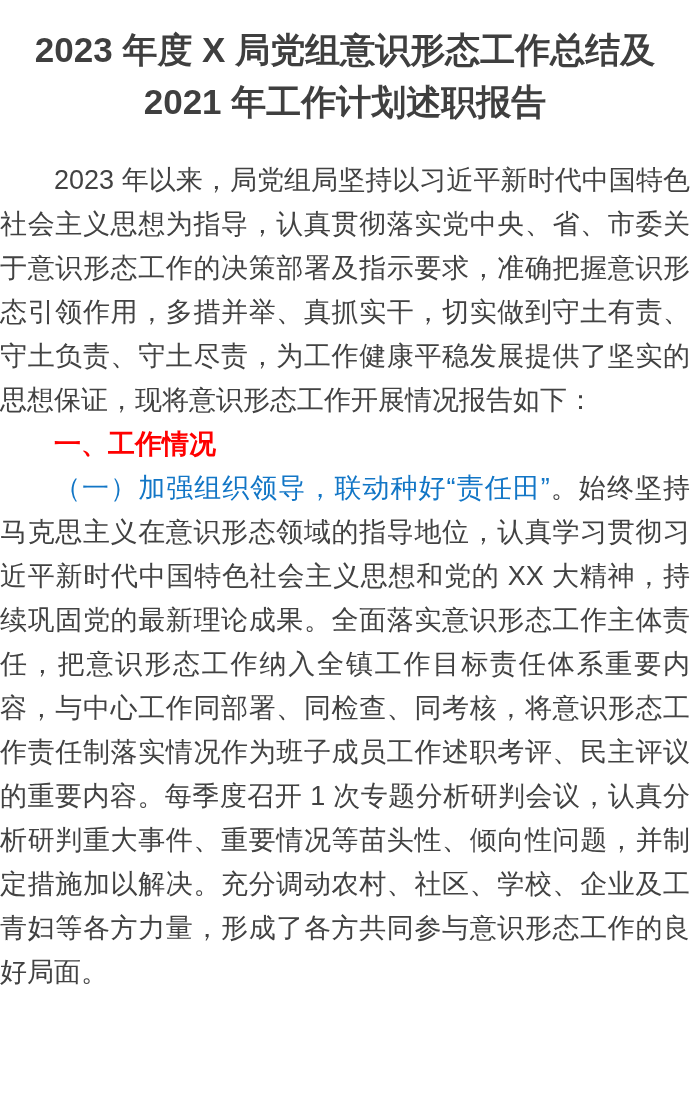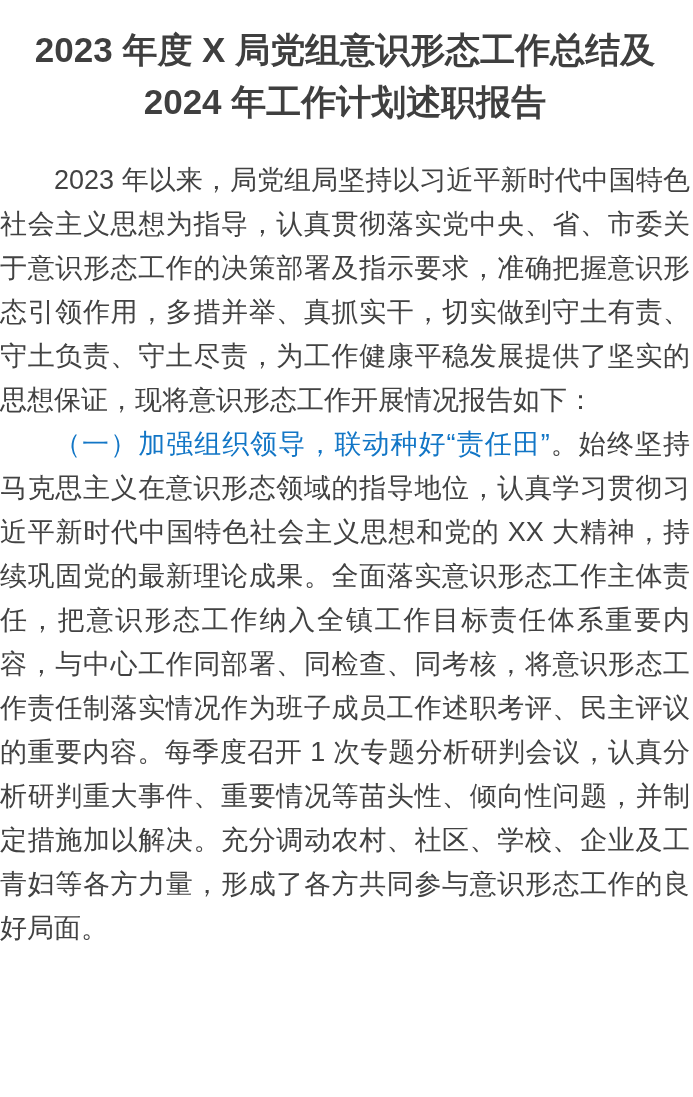--- a/index.html
+++ b/index.html
@@ -40,20 +40,21 @@
   }
   .run-blue {
     color: var(--blue, #1276c6);
   }
 </style>
 </head>
 <body>
 
 <div class="page">
 
-  <h1 class="doc-title"><span>2023 年度 X 局党组意识形态工作总结及</span><br><span>2024 年工作计划述职报告</span></h1>
+  <h1 class="doc-title"><span>2023 年度 X 局党组意识形态工作总结及</span><br><span>2021 年工作计划述职报告</span></h1>
 
   <p class="para">2023 年以来，局党组局坚持以习近平新时代中国特色社会主义思想为指导，认真贯彻落实党中央、省、市委关于意识形态工作的决策部署及指示要求，准确把握意识形态引领作用，多措并举、真抓实干，切实做到守土有责、守土负责、守土尽责，为工作健康平稳发展提供了坚实的思想保证，现将意识形态工作开展情况报告如下：</p>
 
+  <p class="para section-heading">一、工作情况</p>
 
   <p class="para"><span class="run-blue">（一）加强组织领导，联动种好“责任田”</span><span>。始终坚持马克思主义在意识形态领域的指导地位，认真学习贯彻习近平新时代中国特色社会主义思想和党的 XX 大精神，持续巩固党的最新理论成果。全面落实意识形态工作主体责任，把意识形态工作纳入全镇工作目标责任体系重要内容，与中心工作同部署、同检查、同考核，将意识形态工作责任制落实情况作为班子成员工作述职考评、民主评议的重要内容。每季度召开 1 次专题分析研判会议，认真分析研判重大事件、重要情况等苗头性、倾向性问题，并制定措施加以解决。充分调动农村、社区、学校、企业及工青妇等各方力量，形成了各方共同参与意识形态工作的良好局面。</span></p>
 
 </div>
 
 </body></html>

